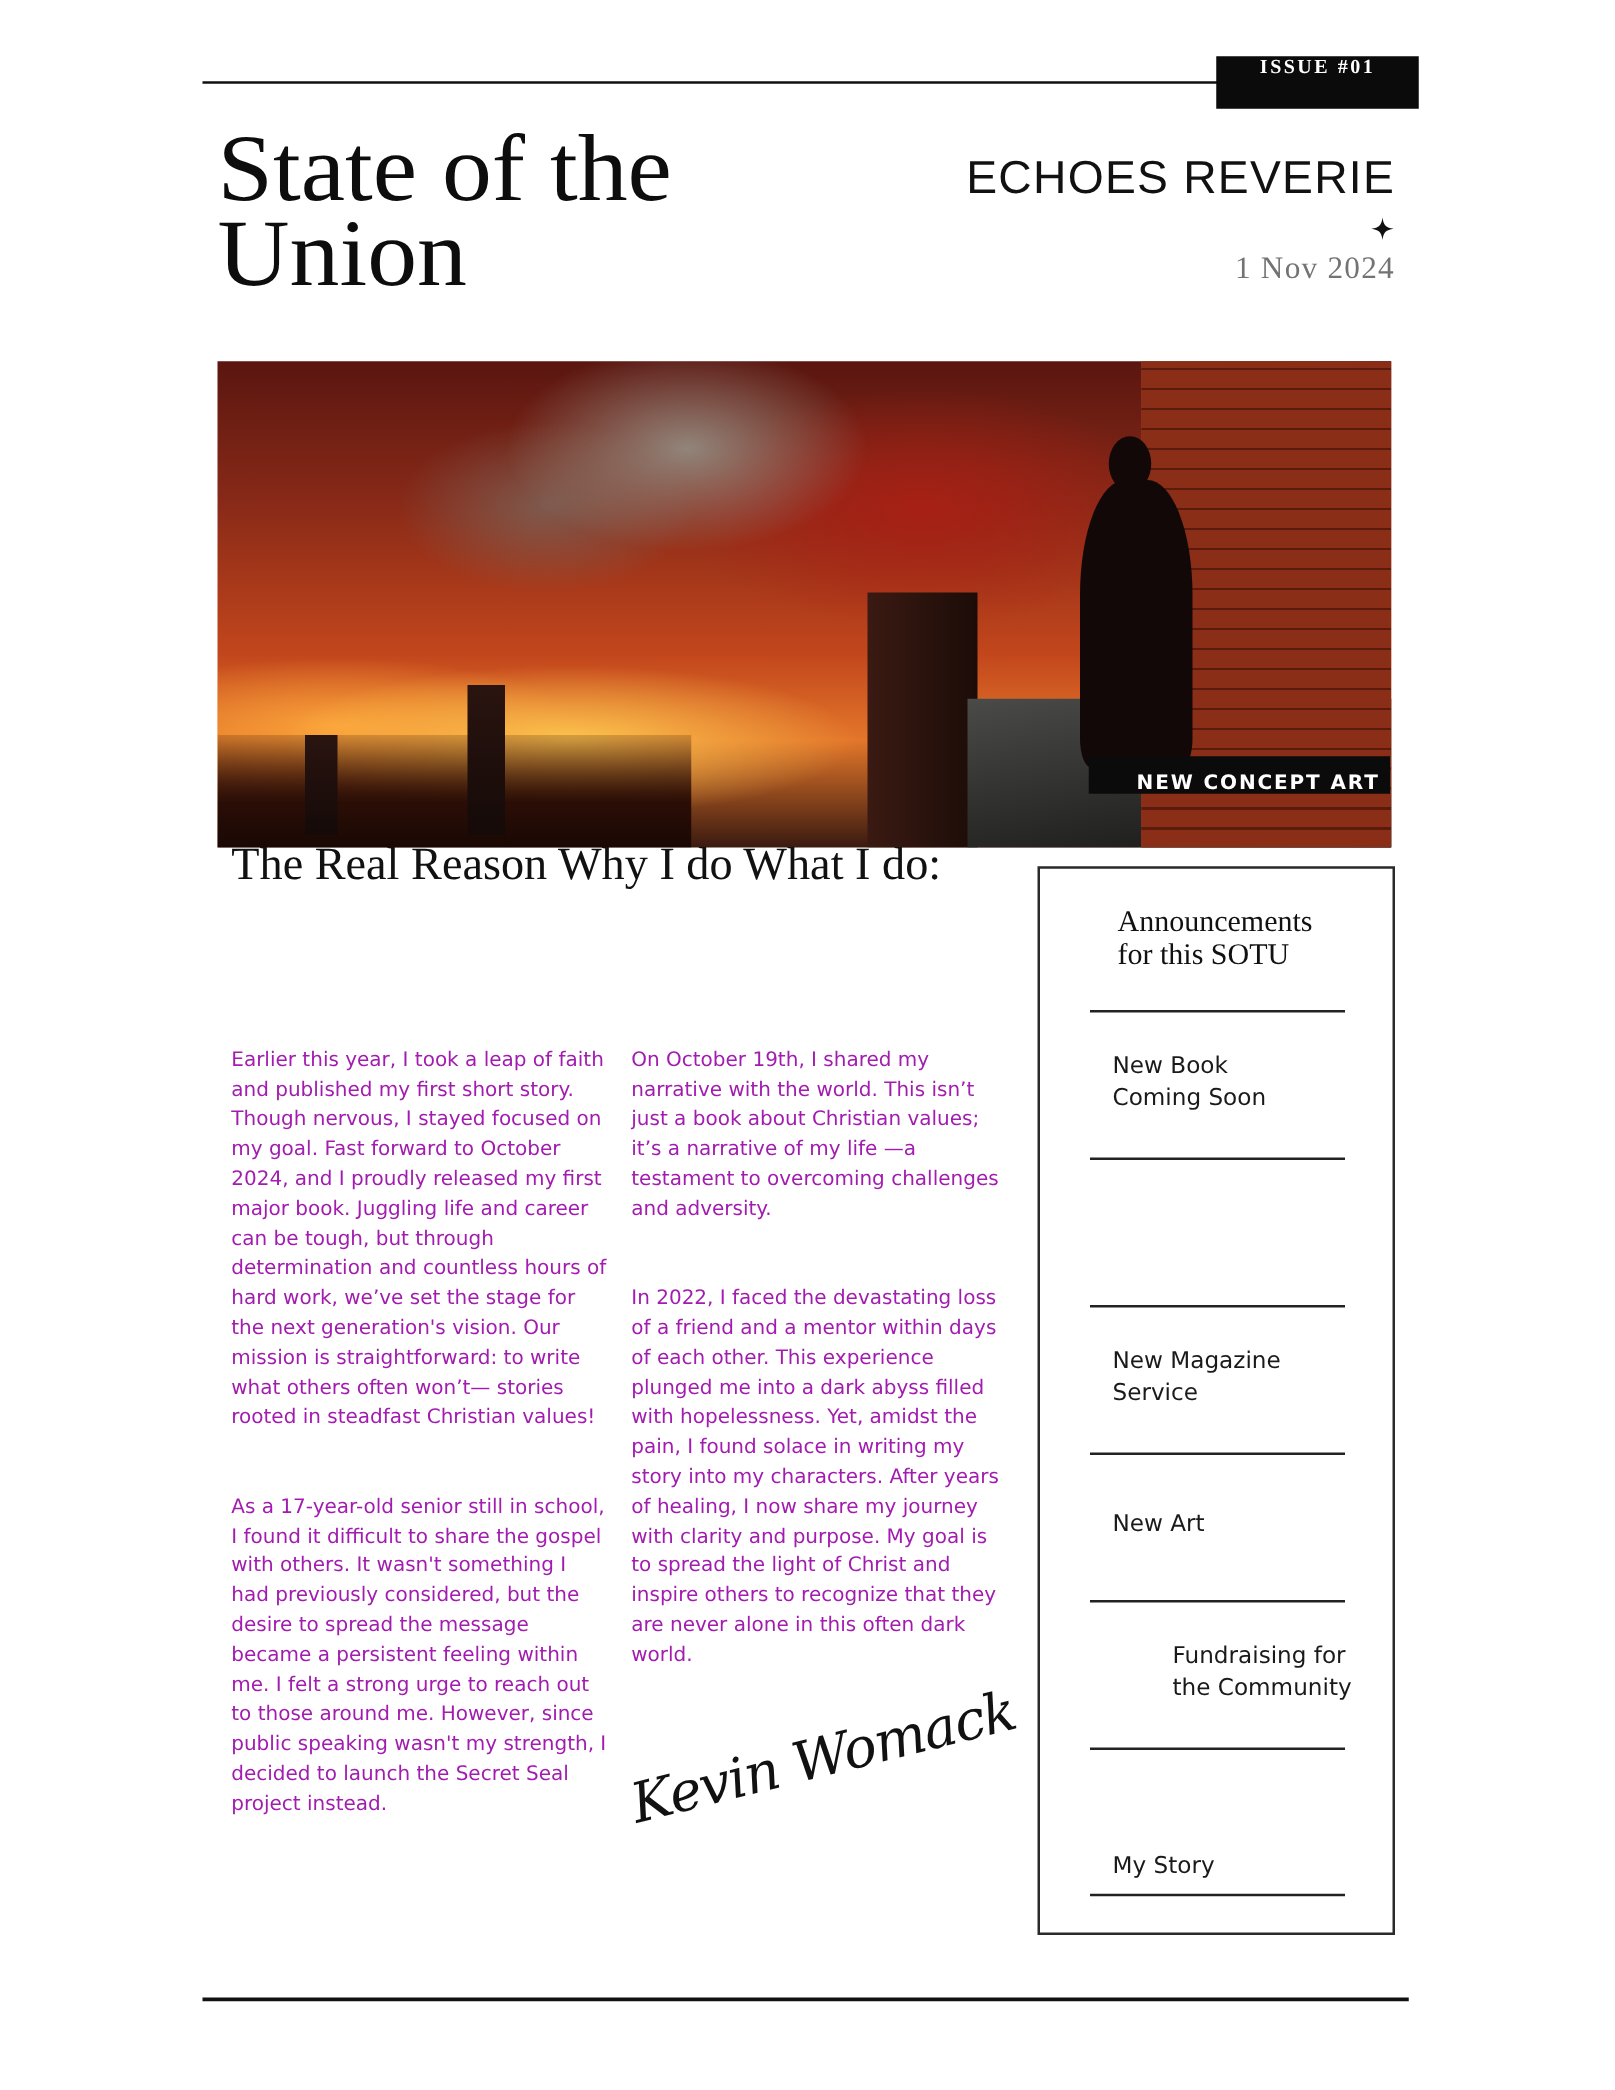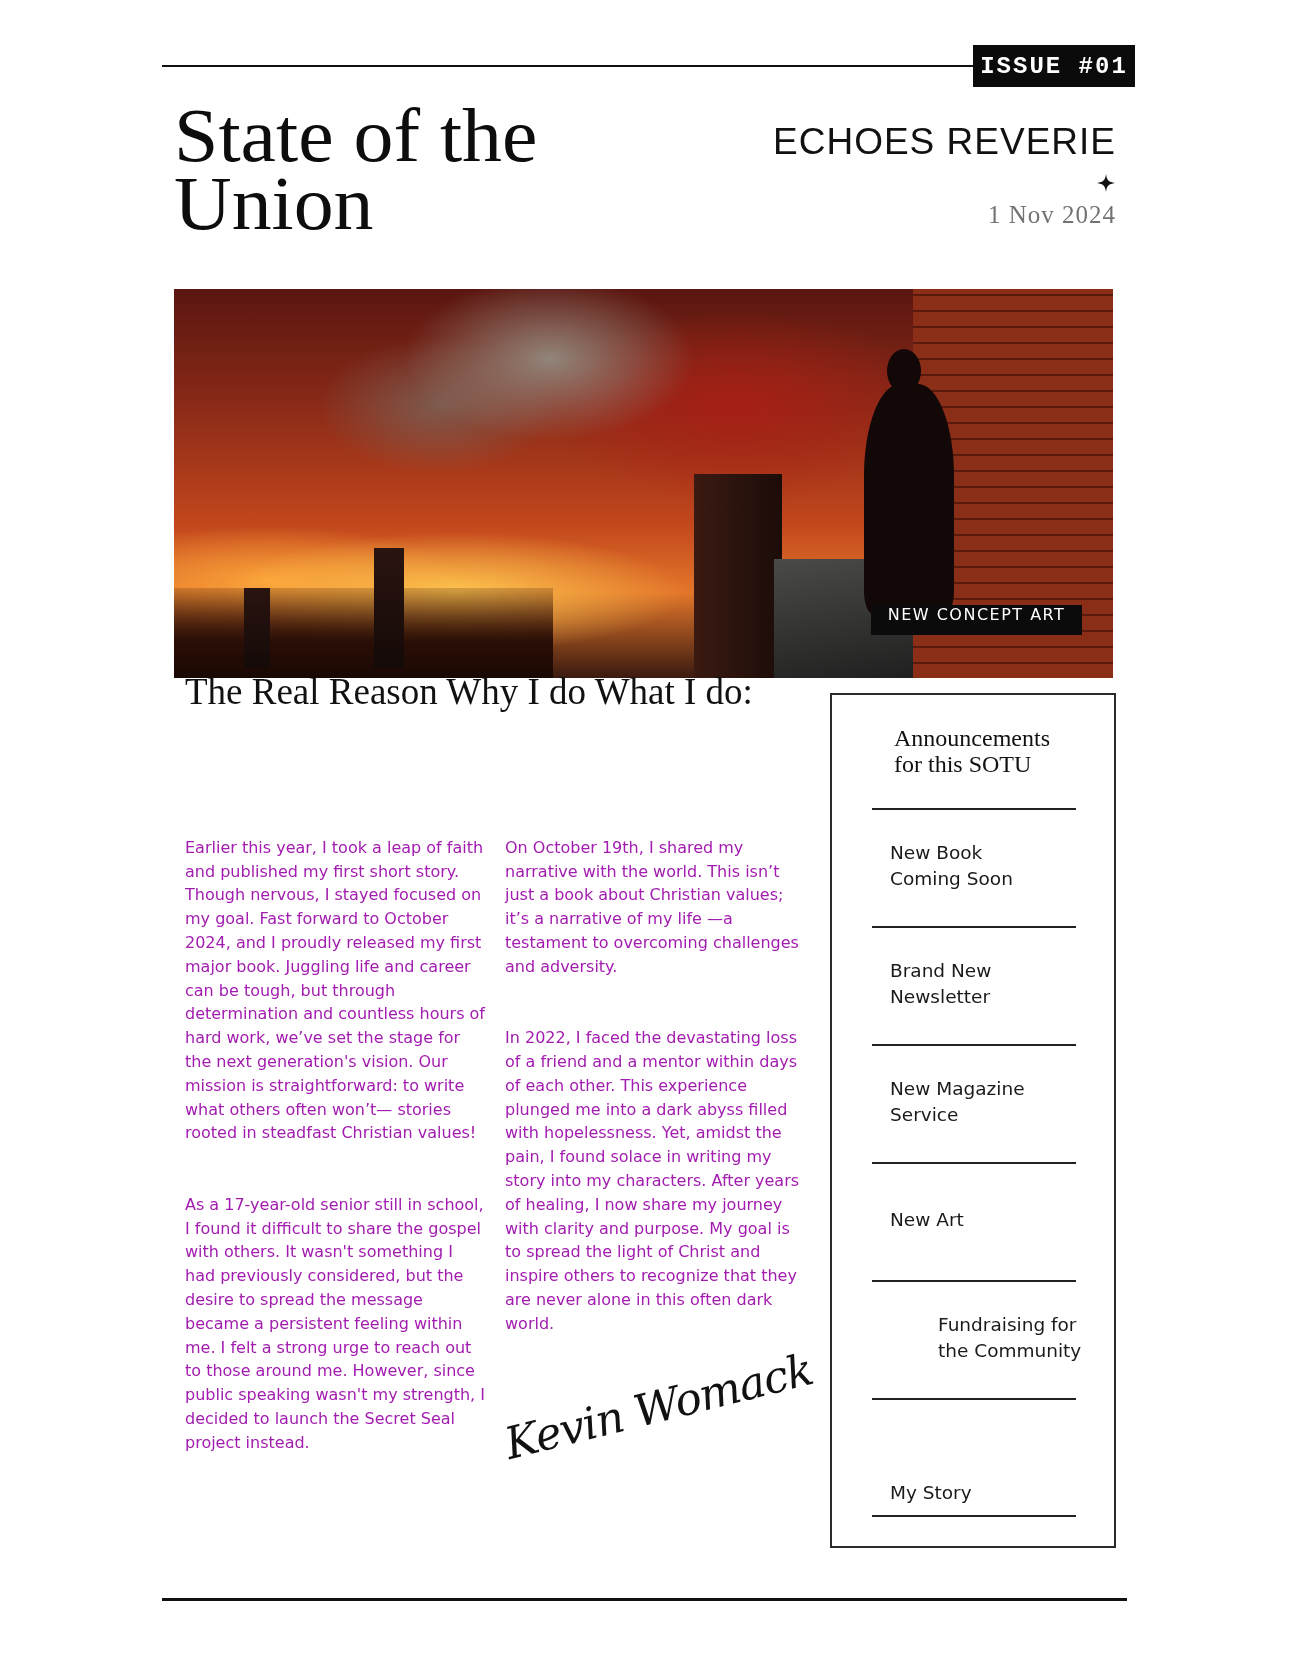--- a/index.html
+++ b/index.html
@@ -1,22 +1,22 @@
 <!DOCTYPE html>
 <html><head>
 <meta charset="utf-8">
 <style>
   html, body { margin: 0; padding: 0; background: #ffffff; }
   body { width: 1292px; height: 1672px; position: relative; overflow: hidden; color: #111; }
   .abs { position: absolute; }
 
   .rule { background: #111; height: 2px; }
   .issue-badge {
-    background: #0b0b0b; color: #fff; display: flex; align-items: center; justify-content: center;
-    font-family: Liberation Mono, monospace; font-weight: bold; font-size: 24px; letter-spacing: 2px;
+    background: #0b0b0b; color: #fff; display: flex; align-items: flex-start; justify-content: center;
+    font-family: Liberation Serif, serif; font-weight: bold; font-size: 16px; letter-spacing: 2px;
   }
   .title {
     font-family: "Liberation Serif", serif; font-size: 76px; line-height: 68px; color: #0d0d0d;
     letter-spacing: 0px; transform: scaleX(1.05); transform-origin: left top;
   }
   .brand { font-family: Liberation Sans, sans-serif; font-size: 37px; letter-spacing: 1px; text-align: right; color: #111; }
   .date { font-family: "Liberation Serif", serif; font-size: 25px; letter-spacing: 1px; text-align: left; color: #737373; }
   .star { width: 18px; height: 18px; }
 
   .hero {
@@ -35,22 +35,22 @@
     background: repeating-linear-gradient(0deg, #8a2e18 0 14px, #5a1a0c 14px 16px),
                 linear-gradient(90deg, #a33a1c, #5a1a0c);
   }
   .hero .walk { position: absolute; background: linear-gradient(180deg,#3a3a3a,#111); }
   .hero .figure { position: absolute; background: #120808; border-radius: 40% 40% 10% 10%; }
   .hero .head { position: absolute; background: #120808; border-radius: 50%; }
   .hero .city { position: absolute; left: 0; bottom: 0; height: 90px; right: 560px;
     background: linear-gradient(180deg, rgba(60,20,10,0.2), #2a0e06 60%, #1a0804);
   }
   .nca-badge {
-    background: #0b0b0b; color: #fff; display: flex; align-items: flex-start; justify-content: center;
-    font-family: "DejaVu Sans", sans-serif; font-weight: normal; font-size: 16px; letter-spacing: 1.5px;
+    background: #0b0b0b; color: #fff; display: flex; align-items: flex-end; justify-content: center;
+    font-family: "DejaVu Sans", sans-serif; font-weight: bold; font-size: 16px; letter-spacing: 1.5px; padding-left: 30px;
   }
   .headline { font-family: "Liberation Serif", serif; font-size: 37px; color: #111; white-space: nowrap; }
 
   .body-col {
     font-family: "DejaVu Sans", sans-serif; font-size: 16px; line-height: 23.8px; color: #a21caf;
     white-space: pre-line;
   }
   .body-col p { margin: 0 0 23.8px 0; }
 
   .signature {
@@ -119,24 +119,20 @@
   </div>
 
   <div class="abs side-line" style="left:40px; top:113px; width:204px;"></div>
 
   <div class="abs side-item" style="left:58px; top:145px; width:190px;">
     <div>New Book</div>
     <div>Coming Soon</div>
   </div>
   <div class="abs side-line" style="left:40px; top:231px; width:204px;"></div>
 
-  <div class="abs side-item" style="left:58px; top:263px; width:190px;">
-    <div>Brand New</div>
-    <div>Newsletter</div>
-  </div>
   <div class="abs side-line" style="left:40px; top:349px; width:204px;"></div>
 
   <div class="abs side-item" style="left:58px; top:381px; width:190px;">
     <div>New Magazine</div>
     <div>Service</div>
   </div>
   <div class="abs side-line" style="left:40px; top:467px; width:204px;"></div>
 
   <div class="abs side-item" style="left:58px; top:512px; width:190px;">
     <div>New Art</div>

